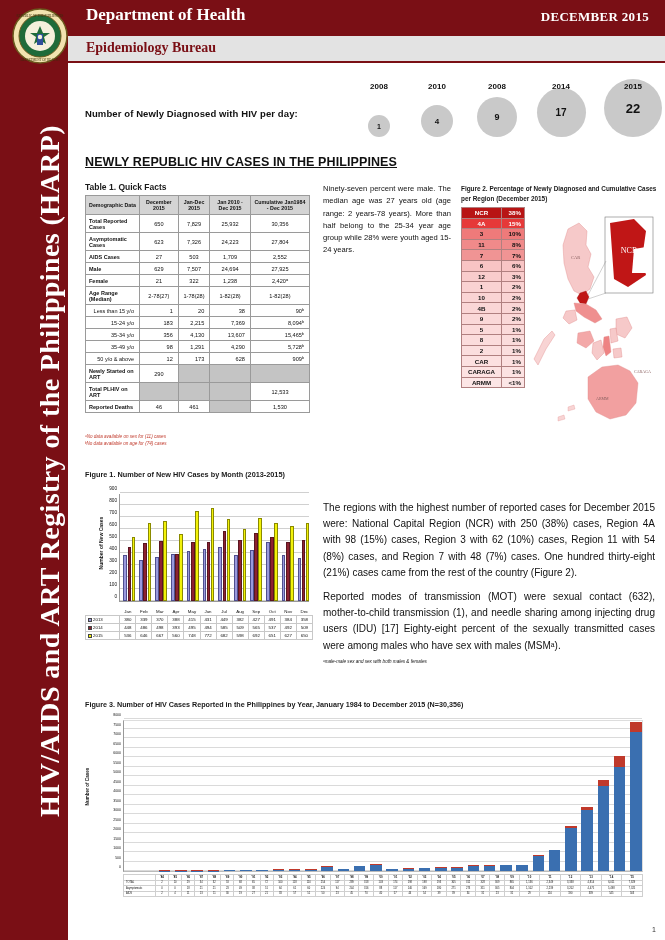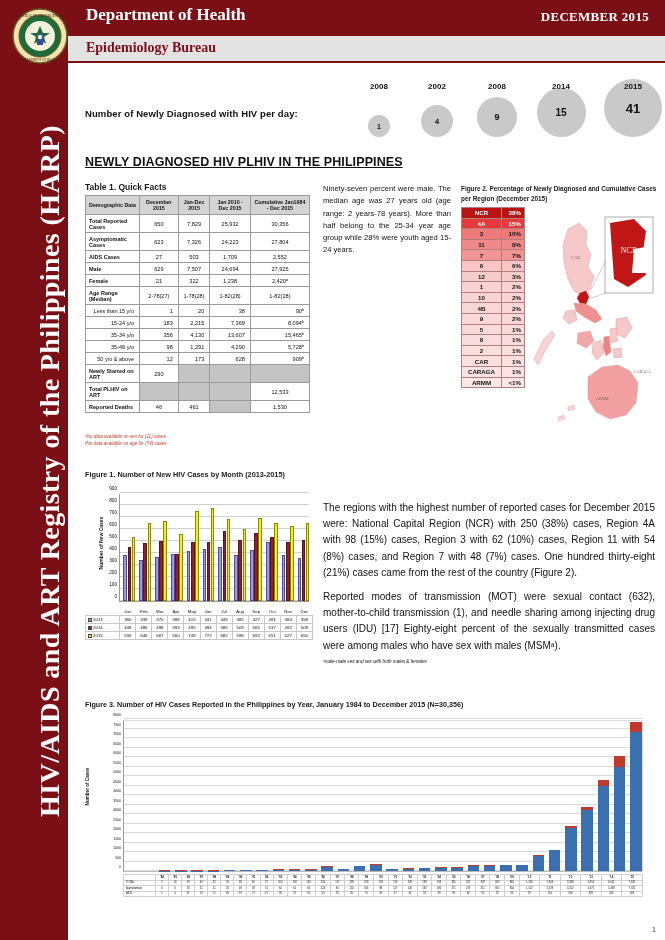--- a/index.html
+++ b/index.html
@@ -177,39 +177,39 @@
 </svg>
 
 <div id="perday-row">
   <div id="perday-label">Number of Newly Diagnosed with HIV per day:</div>
   <div id="bubbles-holder">
       <div class="bubble-group" style="left: 262px; top: 0px; width: 64px;">
         <span class="bubble-year">2008</span>
         <div class="bubble" style="width: 22px; height: 22px; font-size: 7px; background: rgb(201, 201, 201); margin-top: 24px;">1</div>
       </div>
       <div class="bubble-group" style="left: 320px; top: 0px; width: 64px;">
-        <span class="bubble-year">2002</span>
+        <span class="bubble-year">2010</span>
         <div class="bubble" style="width: 32px; height: 32px; font-size: 8px; background: rgb(201, 201, 201); margin-top: 14px;">4</div>
       </div>
       <div class="bubble-group" style="left: 380px; top: 0px; width: 64px;">
         <span class="bubble-year">2008</span>
         <div class="bubble" style="width: 40px; height: 40px; font-size: 9px; background: rgb(201, 201, 201); margin-top: 6px;">9</div>
       </div>
       <div class="bubble-group" style="left: 444px; top: 0px; width: 64px;">
         <span class="bubble-year">2014</span>
-        <div class="bubble" style="width: 49px; height: 49px; font-size: 10px; background: rgb(201, 201, 201); margin-top: -3px;">15</div>
+        <div class="bubble" style="width: 49px; height: 49px; font-size: 10px; background: rgb(201, 201, 201); margin-top: -3px;">17</div>
       </div>
       <div class="bubble-group" style="left: 516px; top: 0px; width: 64px;">
         <span class="bubble-year">2015</span>
-        <div class="bubble" style="width: 58px; height: 58px; font-size: 13px; background: rgb(201, 201, 201); margin-top: -12px;">41</div>
+        <div class="bubble" style="width: 58px; height: 58px; font-size: 13px; background: rgb(201, 201, 201); margin-top: -12px;">22</div>
       </div>
     </div>
 </div>
 
-<div id="section-head">NEWLY DIAGNOSED HIV PLHIV IN THE PHILIPPINES</div>
+<div id="section-head">NEWLY REPUBLIC HIV CASES IN THE PHILIPPINES</div>
 
 <div id="t1-caption">Table 1. Quick Facts</div>
 <table id="table1">
   <thead>
       <tr>
         <th>Demographic Data</th>
         <th>December 2015</th>
         <th>Jan-Dec 2015</th>
         <th>Jan 2010 - Dec 2015</th>
         <th>Cumulative Jan1984 - Dec 2015</th>

